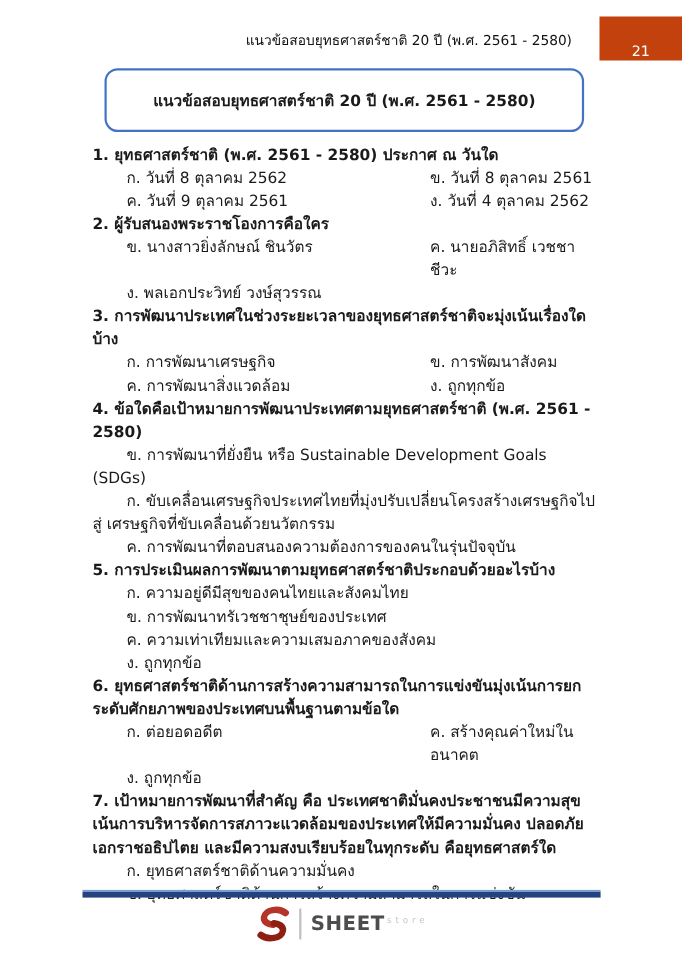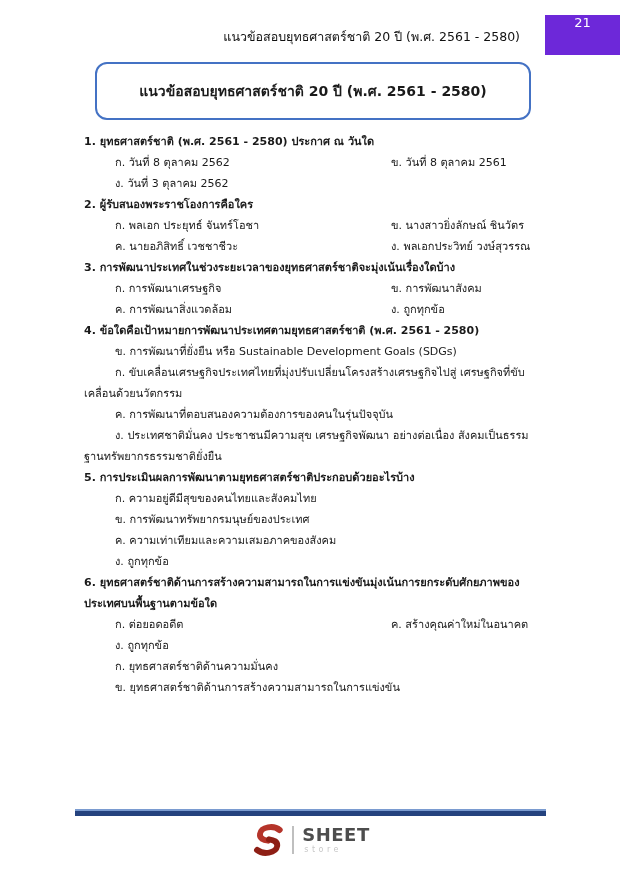--- a/index.html
+++ b/index.html
@@ -19,53 +19,53 @@
     color:var(--text-main);
     overflow:hidden;
   }
   
   .page-header{
     position:absolute;top:28px;left:0;right:100px;
     text-align:right;font-size:12.5px;line-height:18px;color:#111;
   }
   .page-number-box{
     position:absolute;top:15px;right:0;width:75px;height:40px;
-    background:#6d28d9;color:#fff;display:flex;align-items:flex-start;justify-content:center;
+    background:#c2410c;color:#fff;display:flex;align-items:flex-end;justify-content:center;
     font-size:13px;
   }
   
   .title-box{
     position:absolute;top:62px;left:95px;width:432px;height:54px;
     border:2.5px solid var(--accent-blue);border-radius:12px;background:#fff;
     display:flex;align-items:center;justify-content:center;
     font-weight:bold;font-size:14px;text-align:center;
   }
   
   .content{
     position:absolute;top:131px;left:84px;width:463px;
-    font-size:11px;line-height:21px;
+    font-size:14px;line-height:21px;
   }
   .question{margin-top:0;}
   .question:first-child{margin-top:0;}
   .q-head{margin:0;font-weight:bold;}
   .choices-grid{display:grid;grid-template-columns:276px 1fr;}
   .choices-grid .choice{margin:0;padding-left:31px;}
   .choices-stack .choice{margin:0;text-indent:31px;}
   
   .footer-rule{
     position:absolute;left:75px;right:74px;top:809px;height:7px;
     background:linear-gradient(to bottom,var(--rule-light) 0 30%,var(--rule-navy) 30% 100%);
   }
   .brand{
     position:absolute;top:822px;left:0;width:100%;
     display:flex;align-items:center;justify-content:center;
   }
   .brand-icon{width:36px;height:36px;flex:0 0 auto;}
   .brand-divider{width:2px;height:28px;background:#BFBFBF;margin:0 8px 0 6px;}
-  .brand-text{display:flex;flex-direction:column;}
+  .brand-text{display:flex;flex-direction:row;}
   .brand-name{
     font-weight:bold;font-size:18px;letter-spacing:0.5px;
     color:var(--brand-gray);line-height:18px;
   }
   .brand-sub{
     font-size:8px;letter-spacing:3.5px;color:var(--brand-sub-gray);
     line-height:9px;margin-top:1px;padding-left:2px;text-transform:lowercase;
   }
 </style>
 </head>
@@ -79,68 +79,68 @@
 <div class="title-box">
   <span>แนวข้อสอบยุทธศาสตร์ชาติ 20 ปี (พ.ศ. 2561 - 2580)</span>
 </div>
 
 <div class="content">
     <div class="question">
       <p class="q-head"><span>1.</span> <span>ยุทธศาสตร์ชาติ (พ.ศ. 2561 - 2580) ประกาศ ณ วันใด</span></p>
       <div class="choices-grid">
         <p class="choice"><span>ก.</span> <span>วันที่ 8 ตุลาคม 2562</span></p>
         <p class="choice"><span>ข.</span> <span>วันที่ 8 ตุลาคม 2561</span></p>
-        <p class="choice"><span>ง.</span> <span>วันที่ 3 ตุลาคม 2562</span></p>
+        <p class="choice"><span>ค.</span> <span>วันที่ 9 ตุลาคม 2561</span></p>
+        <p class="choice"><span>ง.</span> <span>วันที่ 4 ตุลาคม 2562</span></p>
       </div>
     </div>
     <div class="question">
       <p class="q-head"><span>2.</span> <span>ผู้รับสนองพระราชโองการคือใคร</span></p>
       <div class="choices-grid">
-        <p class="choice"><span>ก.</span> <span>พลเอก ประยุทธ์ จันทร์โอชา</span></p>
         <p class="choice"><span>ข.</span> <span>นางสาวยิ่งลักษณ์ ชินวัตร</span></p>
         <p class="choice"><span>ค.</span> <span>นายอภิสิทธิ์ เวชชาชีวะ</span></p>
         <p class="choice"><span>ง.</span> <span>พลเอกประวิทย์ วงษ์สุวรรณ</span></p>
       </div>
     </div>
     <div class="question">
       <p class="q-head"><span>3.</span> <span>การพัฒนาประเทศในช่วงระยะเวลาของยุทธศาสตร์ชาติจะมุ่งเน้นเรื่องใดบ้าง</span></p>
       <div class="choices-grid">
         <p class="choice"><span>ก.</span> <span>การพัฒนาเศรษฐกิจ</span></p>
         <p class="choice"><span>ข.</span> <span>การพัฒนาสังคม</span></p>
         <p class="choice"><span>ค.</span> <span>การพัฒนาสิ่งแวดล้อม</span></p>
         <p class="choice"><span>ง.</span> <span>ถูกทุกข้อ</span></p>
       </div>
     </div>
     <div class="question">
       <p class="q-head"><span>4.</span> <span>ข้อใดคือเป้าหมายการพัฒนาประเทศตามยุทธศาสตร์ชาติ (พ.ศ. 2561 - 2580)</span></p>
       <div class="choices-stack">
         <p class="choice"><span>ข.</span> <span>การพัฒนาที่ยั่งยืน หรือ Sustainable Development Goals (SDGs)</span></p>
         <p class="choice"><span>ก.</span> <span>ขับเคลื่อนเศรษฐกิจประเทศไทยที่มุ่งปรับเปลี่ยนโครงสร้างเศรษฐกิจไปสู่ เศรษฐกิจที่ขับเคลื่อนด้วยนวัตกรรม</span></p>
         <p class="choice"><span>ค.</span> <span>การพัฒนาที่ตอบสนองความต้องการของคนในรุ่นปัจจุบัน</span></p>
-        <p class="choice"><span>ง.</span> <span>ประเทศชาติมั่นคง ประชาชนมีความสุข เศรษฐกิจพัฒนา อย่างต่อเนื่อง สังคมเป็นธรรม ฐานทรัพยากรธรรมชาติยั่งยืน</span></p>
       </div>
     </div>
     <div class="question">
       <p class="q-head"><span>5.</span> <span>การประเมินผลการพัฒนาตามยุทธศาสตร์ชาติประกอบด้วยอะไรบ้าง</span></p>
       <div class="choices-stack">
         <p class="choice"><span>ก.</span> <span>ความอยู่ดีมีสุขของคนไทยและสังคมไทย</span></p>
-        <p class="choice"><span>ข.</span> <span>การพัฒนาทรัพยากรมนุษย์ของประเทศ</span></p>
+        <p class="choice"><span>ข.</span> <span>การพัฒนาทรัเวชชาชุษย์ของประเทศ</span></p>
         <p class="choice"><span>ค.</span> <span>ความเท่าเทียมและความเสมอภาคของสังคม</span></p>
         <p class="choice"><span>ง.</span> <span>ถูกทุกข้อ</span></p>
       </div>
     </div>
     <div class="question">
       <p class="q-head"><span>6.</span> <span>ยุทธศาสตร์ชาติด้านการสร้างความสามารถในการแข่งขันมุ่งเน้นการยกระดับศักยภาพของประเทศบนพื้นฐานตามข้อใด</span></p>
       <div class="choices-grid">
         <p class="choice"><span>ก.</span> <span>ต่อยอดอดีต</span></p>
         <p class="choice"><span>ค.</span> <span>สร้างคุณค่าใหม่ในอนาคต</span></p>
         <p class="choice"><span>ง.</span> <span>ถูกทุกข้อ</span></p>
       </div>
     </div>
     <div class="question">
+      <p class="q-head"><span>7.</span> <span>เป้าหมายการพัฒนาที่สำคัญ คือ ประเทศชาติมั่นคงประชาชนมีความสุข เน้นการบริหารจัดการสภาวะแวดล้อมของประเทศให้มีความมั่นคง ปลอดภัย เอกราชอธิปไตย และมีความสงบเรียบร้อยในทุกระดับ คือยุทธศาสตร์ใด</span></p>
       <div class="choices-stack">
         <p class="choice"><span>ก.</span> <span>ยุทธศาสตร์ชาติด้านความมั่นคง</span></p>
         <p class="choice"><span>ข.</span> <span>ยุทธศาสตร์ชาติด้านการสร้างความสามารถในการแข่งขัน</span></p>
       </div>
     </div>
   </div>
 
 <div class="footer-rule"></div>
 <div class="brand">
   <svg class="brand-icon" viewBox="0 0 40 40" aria-hidden="true">

